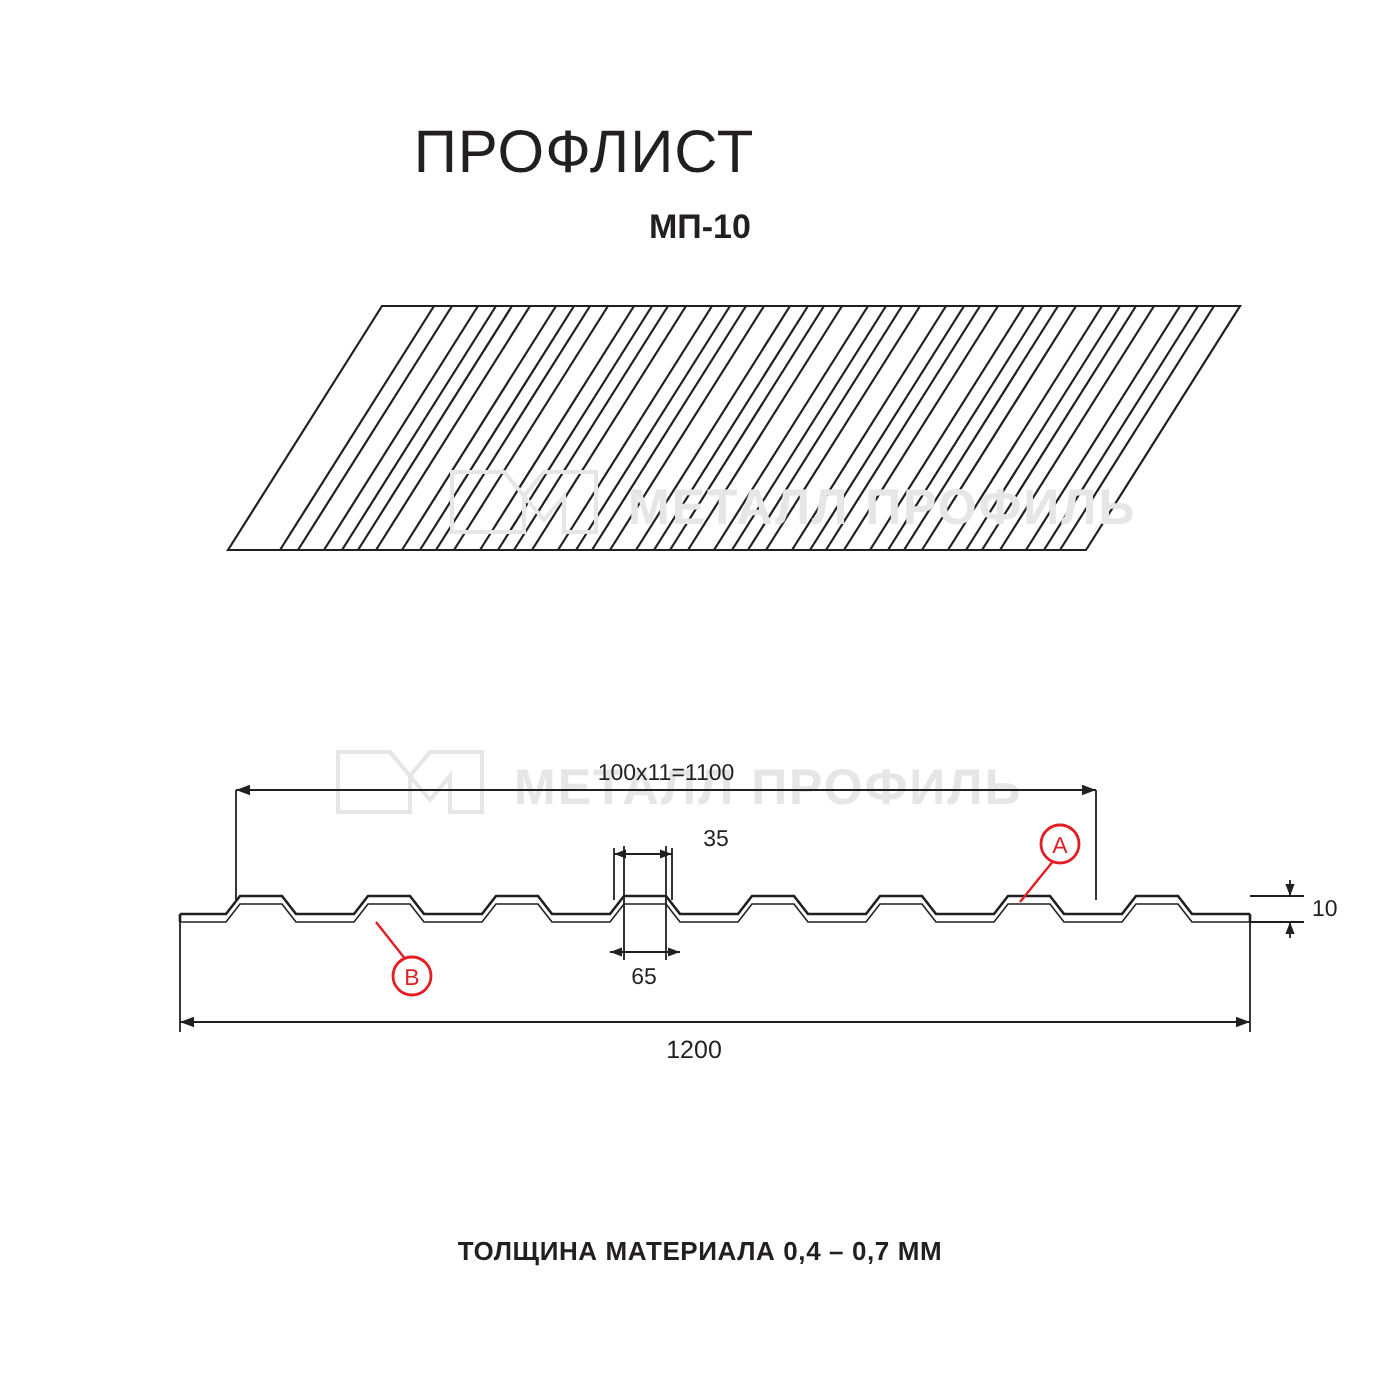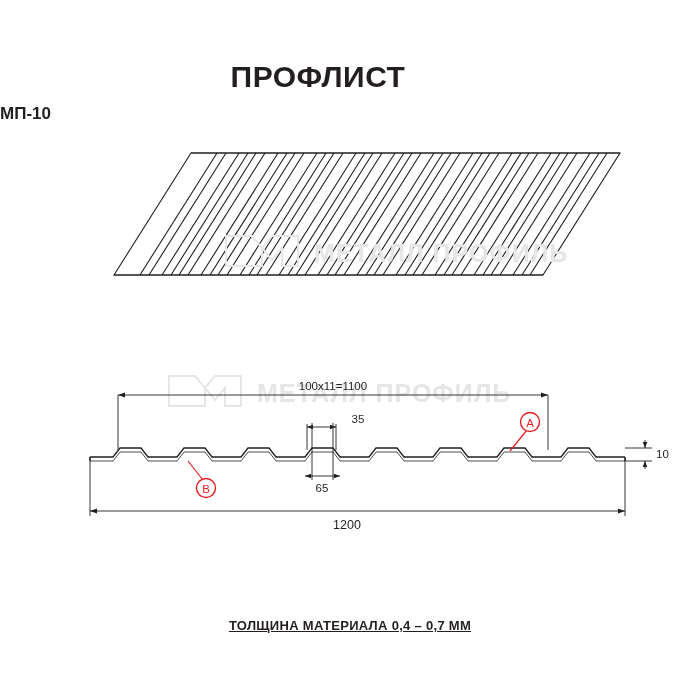--- a/index.html
+++ b/index.html
@@ -20,42 +20,41 @@
     width: 700px;
     height: 700px;
   }
   .title {
     position: absolute;
     top: 60px;
     left: 0;
     width: 584px;
     text-align: center;
     font-size: 30px;
-    font-weight: bold;
+    font-weight: normal;
     letter-spacing: 0.5px;
-    margin-left: 26px;
   }
   .subtitle {
     position: absolute;
     top: 104px;
     left: 0;
     width: 700px;
+    text-align: center;
     font-size: 17px;
     font-weight: bold;
   }
   .footnote {
     position: absolute;
     top: 618px;
     left: 0;
     width: 700px;
     text-align: center;
     font-size: 13px;
     font-weight: bold;
     letter-spacing: 0.3px;
-    text-decoration: underline;
   }
   .iso-wrap {
     position: absolute;
     top: 140px;
     left: 40px;
     width: 620px;
     height: 180px;
   }
   .section-wrap {
     position: absolute;

